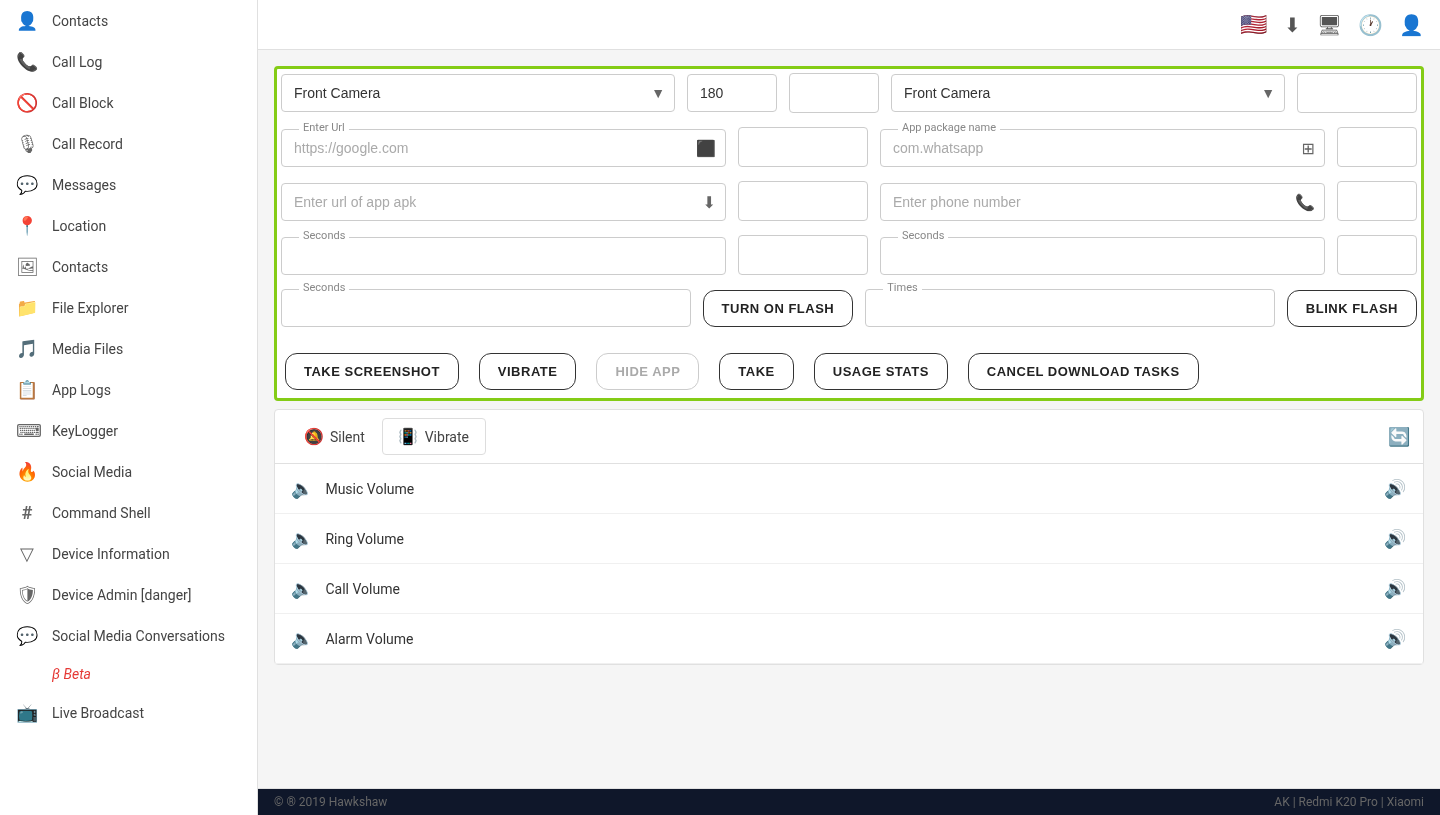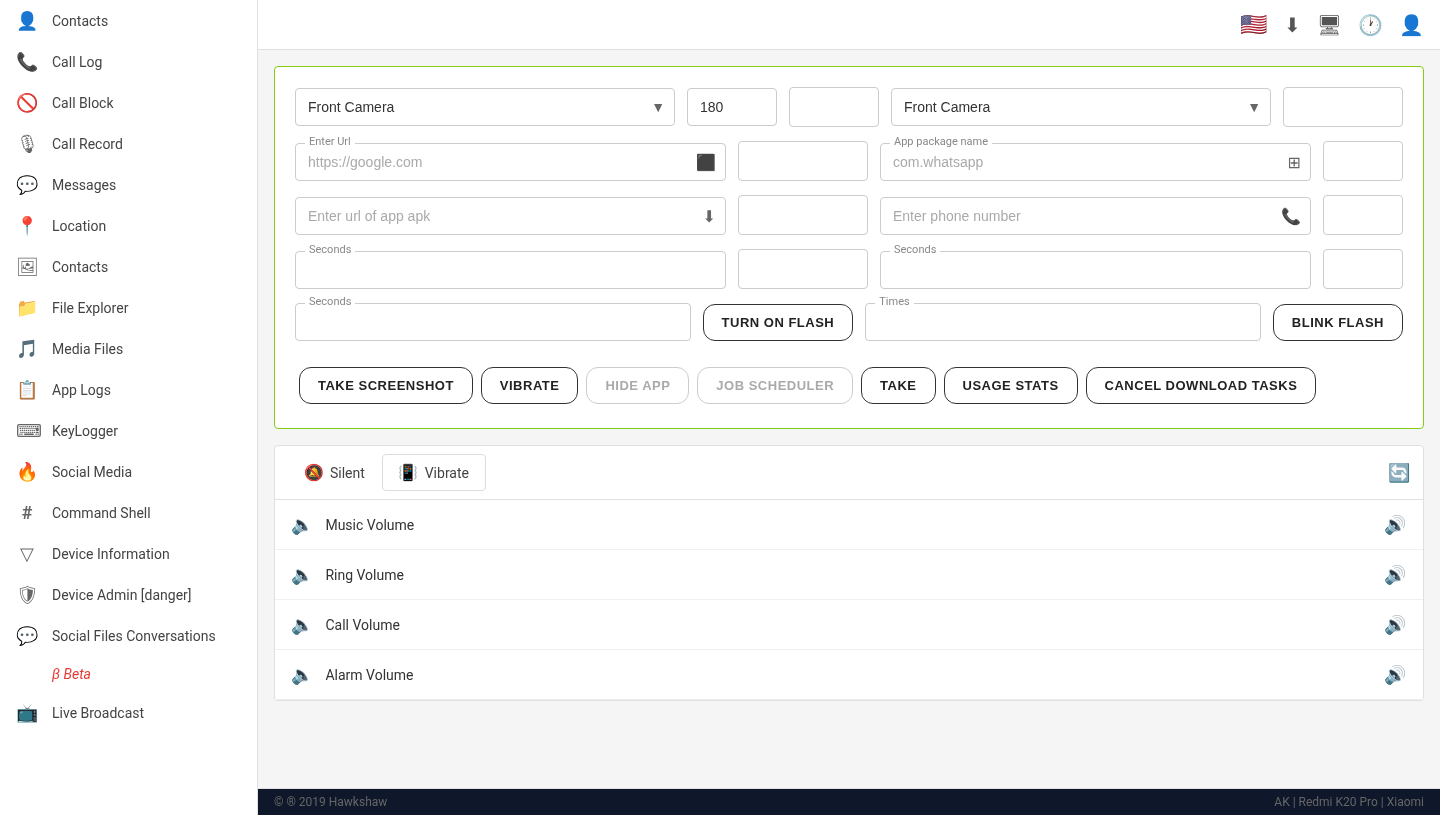--- a/index.html
+++ b/index.html
@@ -54,41 +54,41 @@
     #content {
       flex: 1;
       overflow-y: auto;
       padding: 16px;
       background: #f5f5f5;
     }
 
     
     .form-section {
       background: #fff;
-      border: 1px solid #84cc16;
-      border-radius: 4px;
-      padding: 20px;
-      margin-bottom: 16px;
+      border: 3px solid #84cc16;
+      border-radius: 4px;
+      padding: 4px;
+      margin-bottom: 8px;
     }
 
     .form-row {
       display: flex;
       gap: 12px;
       margin-bottom: 14px;
       align-items: flex-end;
     }
 
     .form-field {
       position: relative;
       flex: 1;
     }
     .form-field label {
       position: absolute;
       top: -8px;
-      left: 10px;
+      left: 18px;
       background: #fff;
       padding: 0 4px;
       font-size: 11px;
       color: #888;
       z-index: 1;
     }
     .form-field input {
       width: 100%;
       border: 1px solid #ccc;
       border-radius: 4px;
@@ -114,21 +114,21 @@
       color: #666;
       font-size: 16px;
     }
 
     .small-field { max-width: 90px; min-width: 70px; }
 
     
     .buttons-row {
       display: flex;
       flex-wrap: wrap;
-      gap: 8px;
+      gap: 20px;
       padding: 12px 4px 4px;
     }
     .btn-outline {
       border: 1px solid #333;
       background: #fff;
       padding: 10px 18px;
       font-size: 13px;
       font-weight: 600;
       letter-spacing: 0.5px;
       cursor: pointer;
@@ -297,21 +297,21 @@
   <div class="sidebar-item">
     <span class="icon">▽</span>
     <span>Device Information</span>
   </div>
   <div class="sidebar-item">
     <span class="icon">🛡</span>
     <span>Device Admin [danger]</span>
   </div>
   <div class="sidebar-item">
     <span class="icon">💬</span>
-    <span>Social Files Conversations</span>
+    <span>Social Media Conversations</span>
   </div>
   <div class="sidebar-item beta-item" style="color:#e53935;font-style:italic;font-weight:normal;">
     <span>β Beta</span>
   </div>
   <div class="sidebar-item">
     <span class="icon">📺</span>
     <span>Live Broadcast</span>
   </div>
 </div>
 
@@ -402,21 +402,20 @@
           <label>Times</label>
           <input type="text" style="">
         </div>
         <button class="btn-outline">BLINK FLASH</button>
       </div>
 
       <div class="buttons-row">
         <button class="btn-outline">TAKE SCREENSHOT</button>
         <button class="btn-outline">VIBRATE</button>
         <button class="btn-outline disabled">HIDE APP</button>
-        <button class="btn-outline disabled">JOB SCHEDULER</button>
         <button class="btn-outline">TAKE</button>
         <button class="btn-outline">USAGE STATS</button>
         <button class="btn-outline">CANCEL DOWNLOAD TASKS</button>
       </div>
 
     </div>
 
     <div class="sound-section">
       <div class="sound-tabs">
         <div class="sound-tab">

